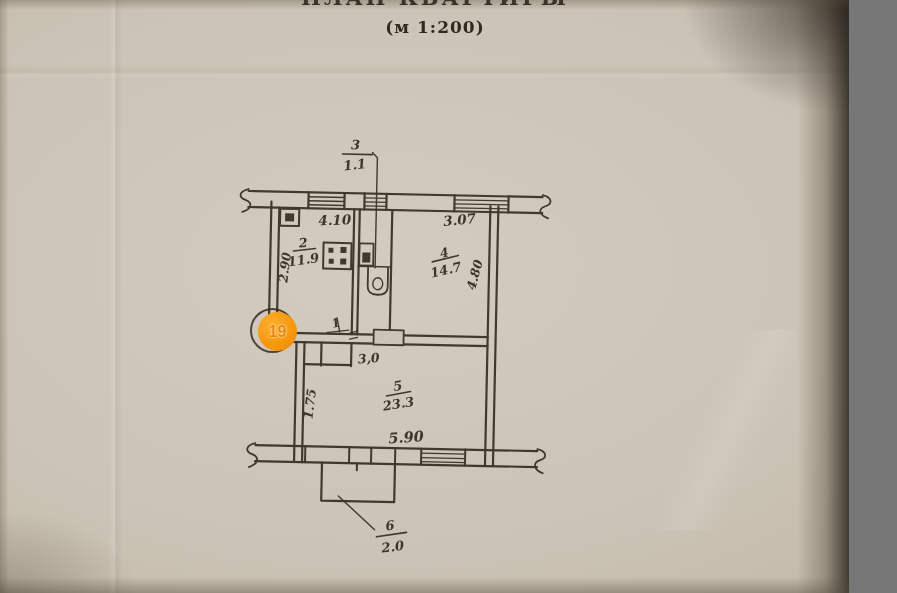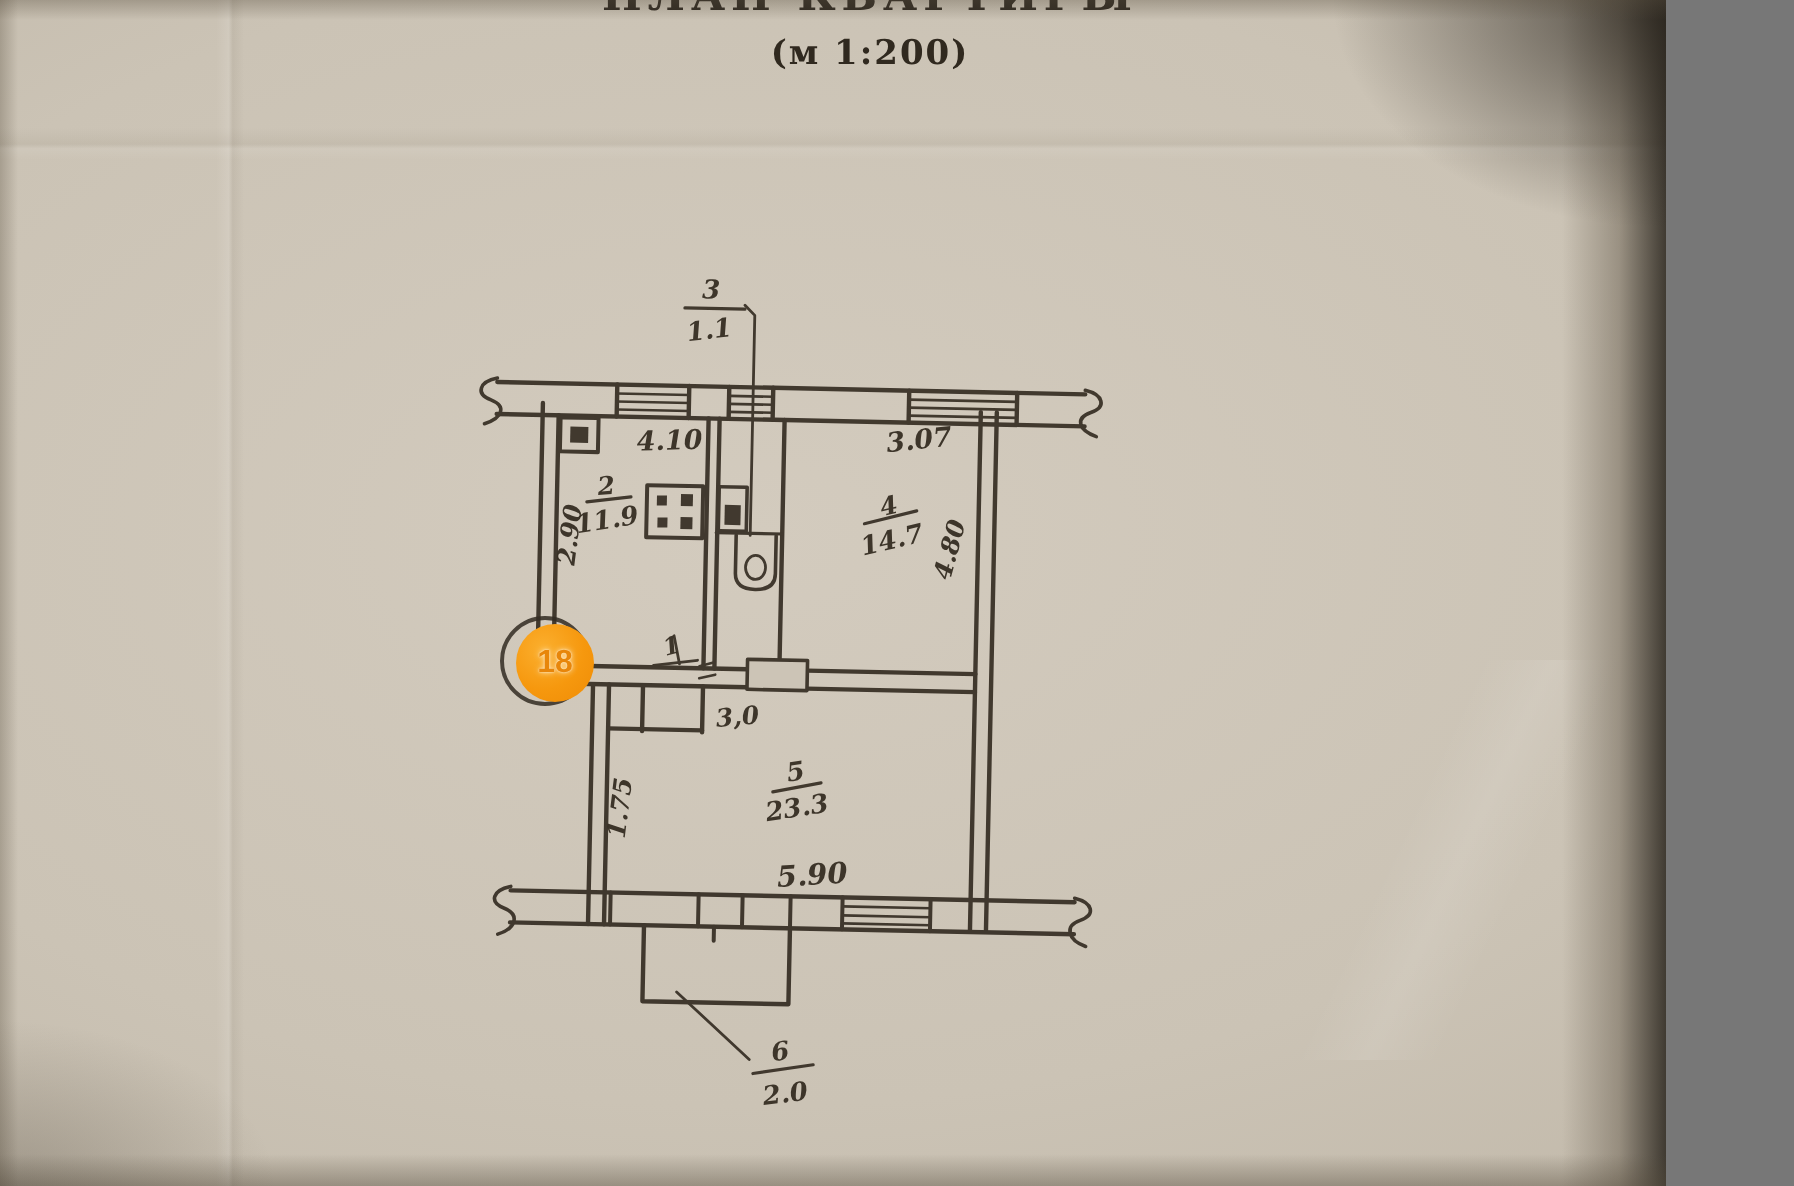--- a/index.html
+++ b/index.html
@@ -1,20 +1,21 @@
 <!DOCTYPE html>
 <html><head>
 <meta charset="utf-8">
 <style>
   html,body{margin:0;padding:0;background:#777;}
   .photo{
     position:relative; width:833px; height:593px; overflow:hidden;
     background:
       radial-gradient(900px 520px at 45% 45%, #d3cbbe 0%, #cbc3b5 55%, #c0b7a8 90%);
     font-family:"DejaVu Serif", serif;
+    padding-left:16px;
   }
   
   .crease-v{position:absolute;left:108px;top:0;width:14px;height:593px;
     background:linear-gradient(to right, transparent, rgba(255,255,255,0.12) 45%, rgba(110,100,84,0.10) 60%, transparent);pointer-events:none;}
   .crease-h{position:absolute;left:0;top:64px;width:897px;height:16px;
     background:linear-gradient(to bottom, transparent, rgba(120,110,92,0.10) 50%, rgba(255,255,255,0.08) 65%, transparent);pointer-events:none;}
   .crease-d{position:absolute;left:600px;top:330px;width:260px;height:200px;
     background:linear-gradient(115deg, transparent 40%, rgba(255,255,255,0.10) 50%, transparent 60%);pointer-events:none;}
   
   .edge-right{position:absolute;right:0;top:0;bottom:0;width:52px;
@@ -194,21 +195,21 @@
       <text class="hw" x="288" y="270" font-size="12.5" transform="rotate(-84 288 270)">2.90</text>
       <text class="hw" x="478" y="274" font-size="12.5" transform="rotate(-76 478 274)">4.80</text>
       <text class="hw" x="316" y="406" font-size="12.5" transform="rotate(-84 316 406)">1.75</text>
       <text class="hw" x="409" y="442" font-size="14.5" transform="rotate(-5 409 442)">5.90</text>
     </g>
   </svg>
 
 
   <div class="marker-ring"></div>
   <div class="marker-badge">
-    <span>18</span>
+    <span>19</span>
   </div>
 
   <div class="crease-v"></div>
   <div class="crease-h"></div>
   <div class="crease-d"></div>
   <div class="edge-right"></div>
   <div class="corner-tr"></div>
   <div class="edge-top"></div>
   <div class="edge-bottom"></div>
   <div class="edge-left"></div>

